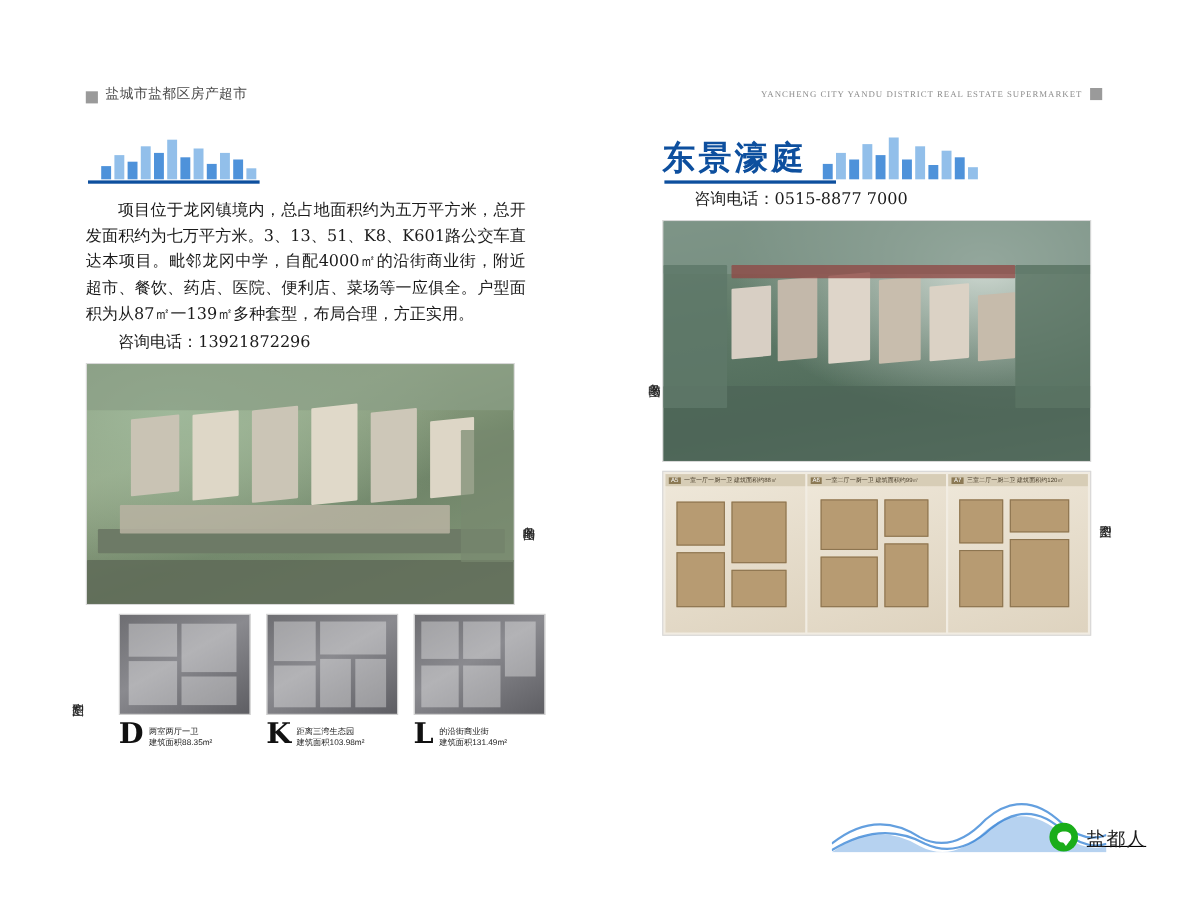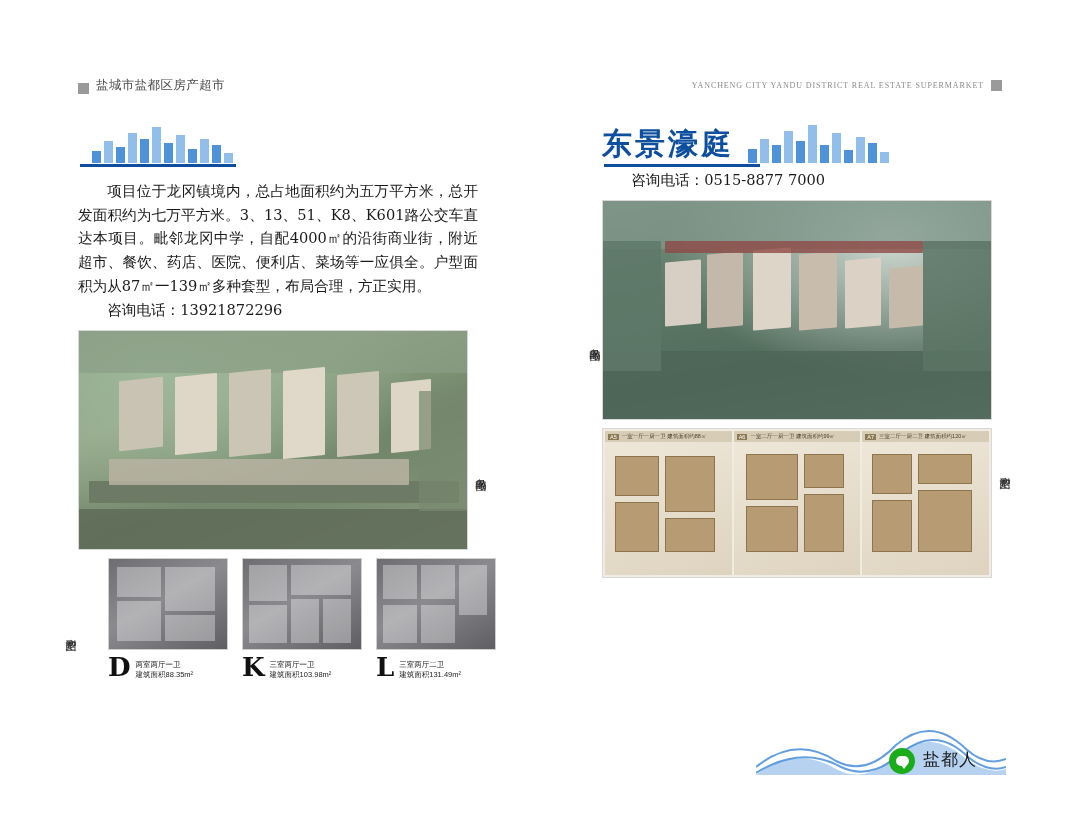--- a/index.html
+++ b/index.html
@@ -155,22 +155,22 @@
   .pr { position: absolute; background: #b79b72; border: 1px solid #8d7550; }
 
   
   .wave {
     position: absolute; left: 756px; top: 715px;
     width: 250px; height: 60px; overflow: hidden;
   }
   .wave svg { display: block; }
 
   .qr-row {
-    position: absolute; left: 889px; top: 748px;
-    display: flex; align-items: flex-start; gap: 8px;
+    position: absolute; left: 954px; top: 748px;
+    display: flex; align-items: flex-end; gap: 8px; text-decoration: underline;
   }
   .qr-circle {
     width: 26px; height: 26px; border-radius: 50%;
     background: #1aad19; position: relative;
     display: flex; align-items: center; justify-content: center;
   }
   .qr-circle .bub {
     width: 13px; height: 10px; background: #fff; border-radius: 5px;
     position: relative;
   }
@@ -265,38 +265,38 @@
           <div class="plan-img">
             <div class="room" style="left:6px;top:6px;width:38px;height:36px"></div>
             <div class="room" style="left:48px;top:6px;width:60px;height:30px"></div>
             <div class="room" style="left:6px;top:46px;width:38px;height:38px"></div>
             <div class="room" style="left:48px;top:40px;width:28px;height:44px"></div>
             <div class="room" style="left:80px;top:40px;width:28px;height:44px"></div>
           </div>
           <div class="plan-cap">
             <span class="plan-letter">K</span>
             <span class="plan-txt">
-              <span>三室两厅一卫</span><br>
+              <span>距离三湾生态园</span><br>
               <span>建筑面积103.98m²</span>
             </span>
           </div>
         </div>
 
         <div class="plan-card">
           <div class="plan-img">
             <div class="room" style="left:6px;top:6px;width:34px;height:34px"></div>
             <div class="room" style="left:44px;top:6px;width:34px;height:34px"></div>
             <div class="room" style="left:82px;top:6px;width:28px;height:50px"></div>
             <div class="room" style="left:6px;top:46px;width:34px;height:38px"></div>
             <div class="room" style="left:44px;top:46px;width:34px;height:38px"></div>
           </div>
           <div class="plan-cap">
             <span class="plan-letter">L</span>
             <span class="plan-txt">
-              <span>三室两厅二卫</span><br>
+              <span>的沿街商业街</span><br>
               <span>建筑面积131.49m²</span>
             </span>
           </div>
         </div>
 
       </div>
     </div>
   </div>
 
   <div class="col col-right">

